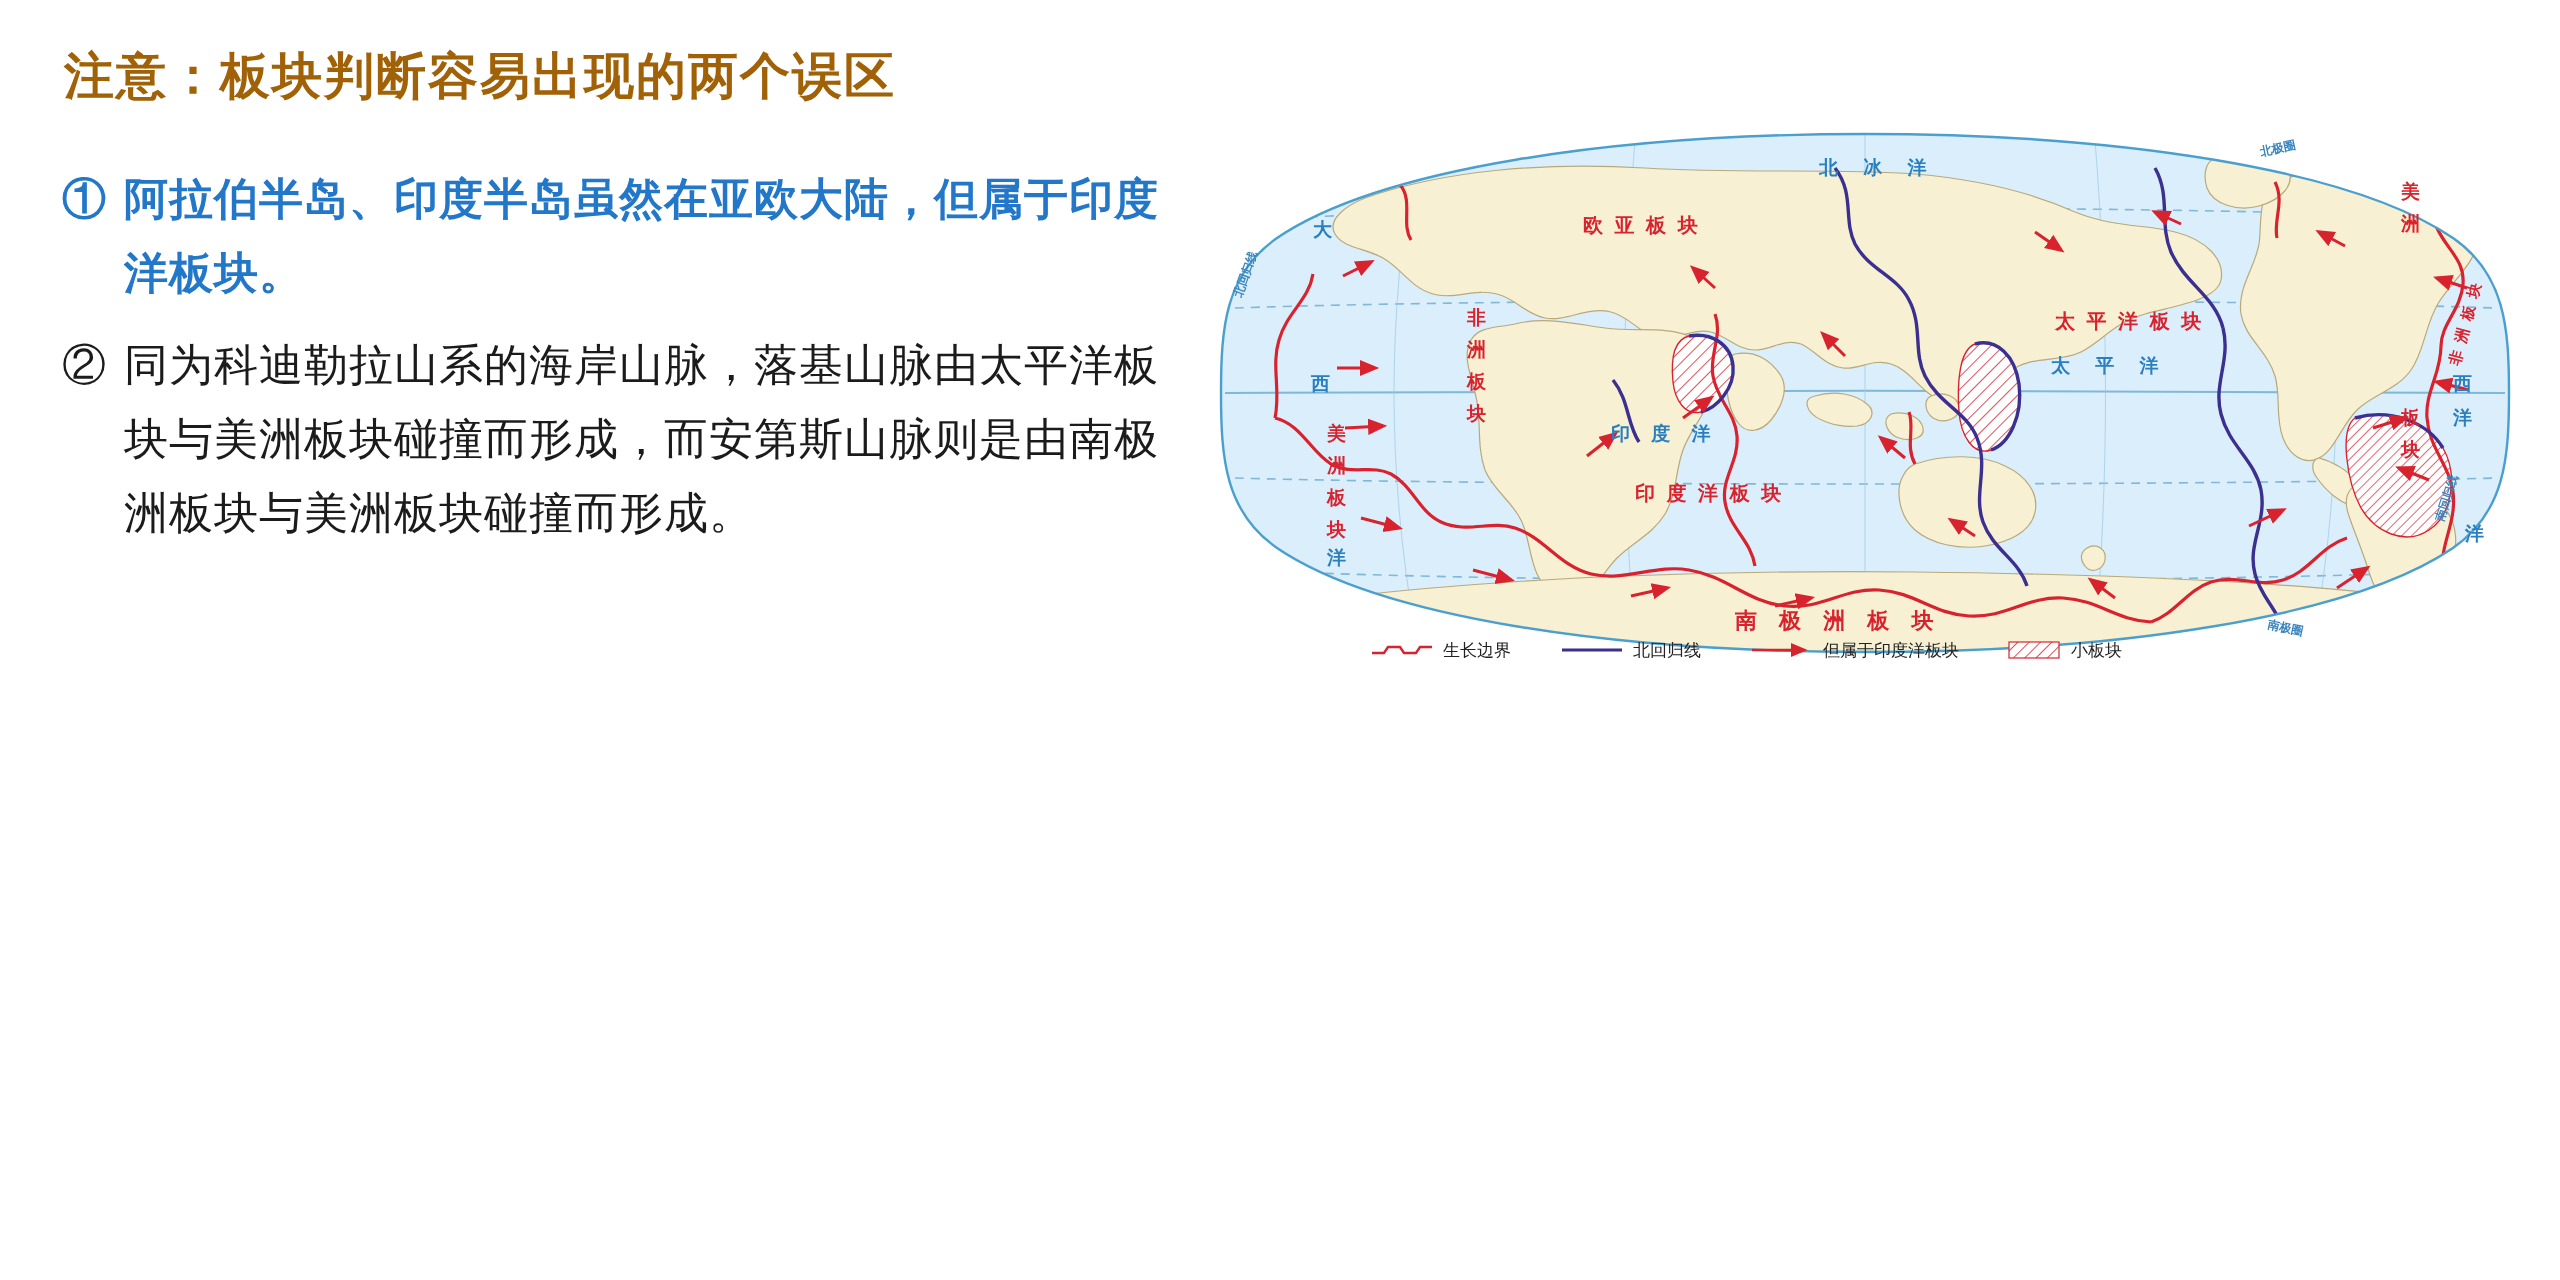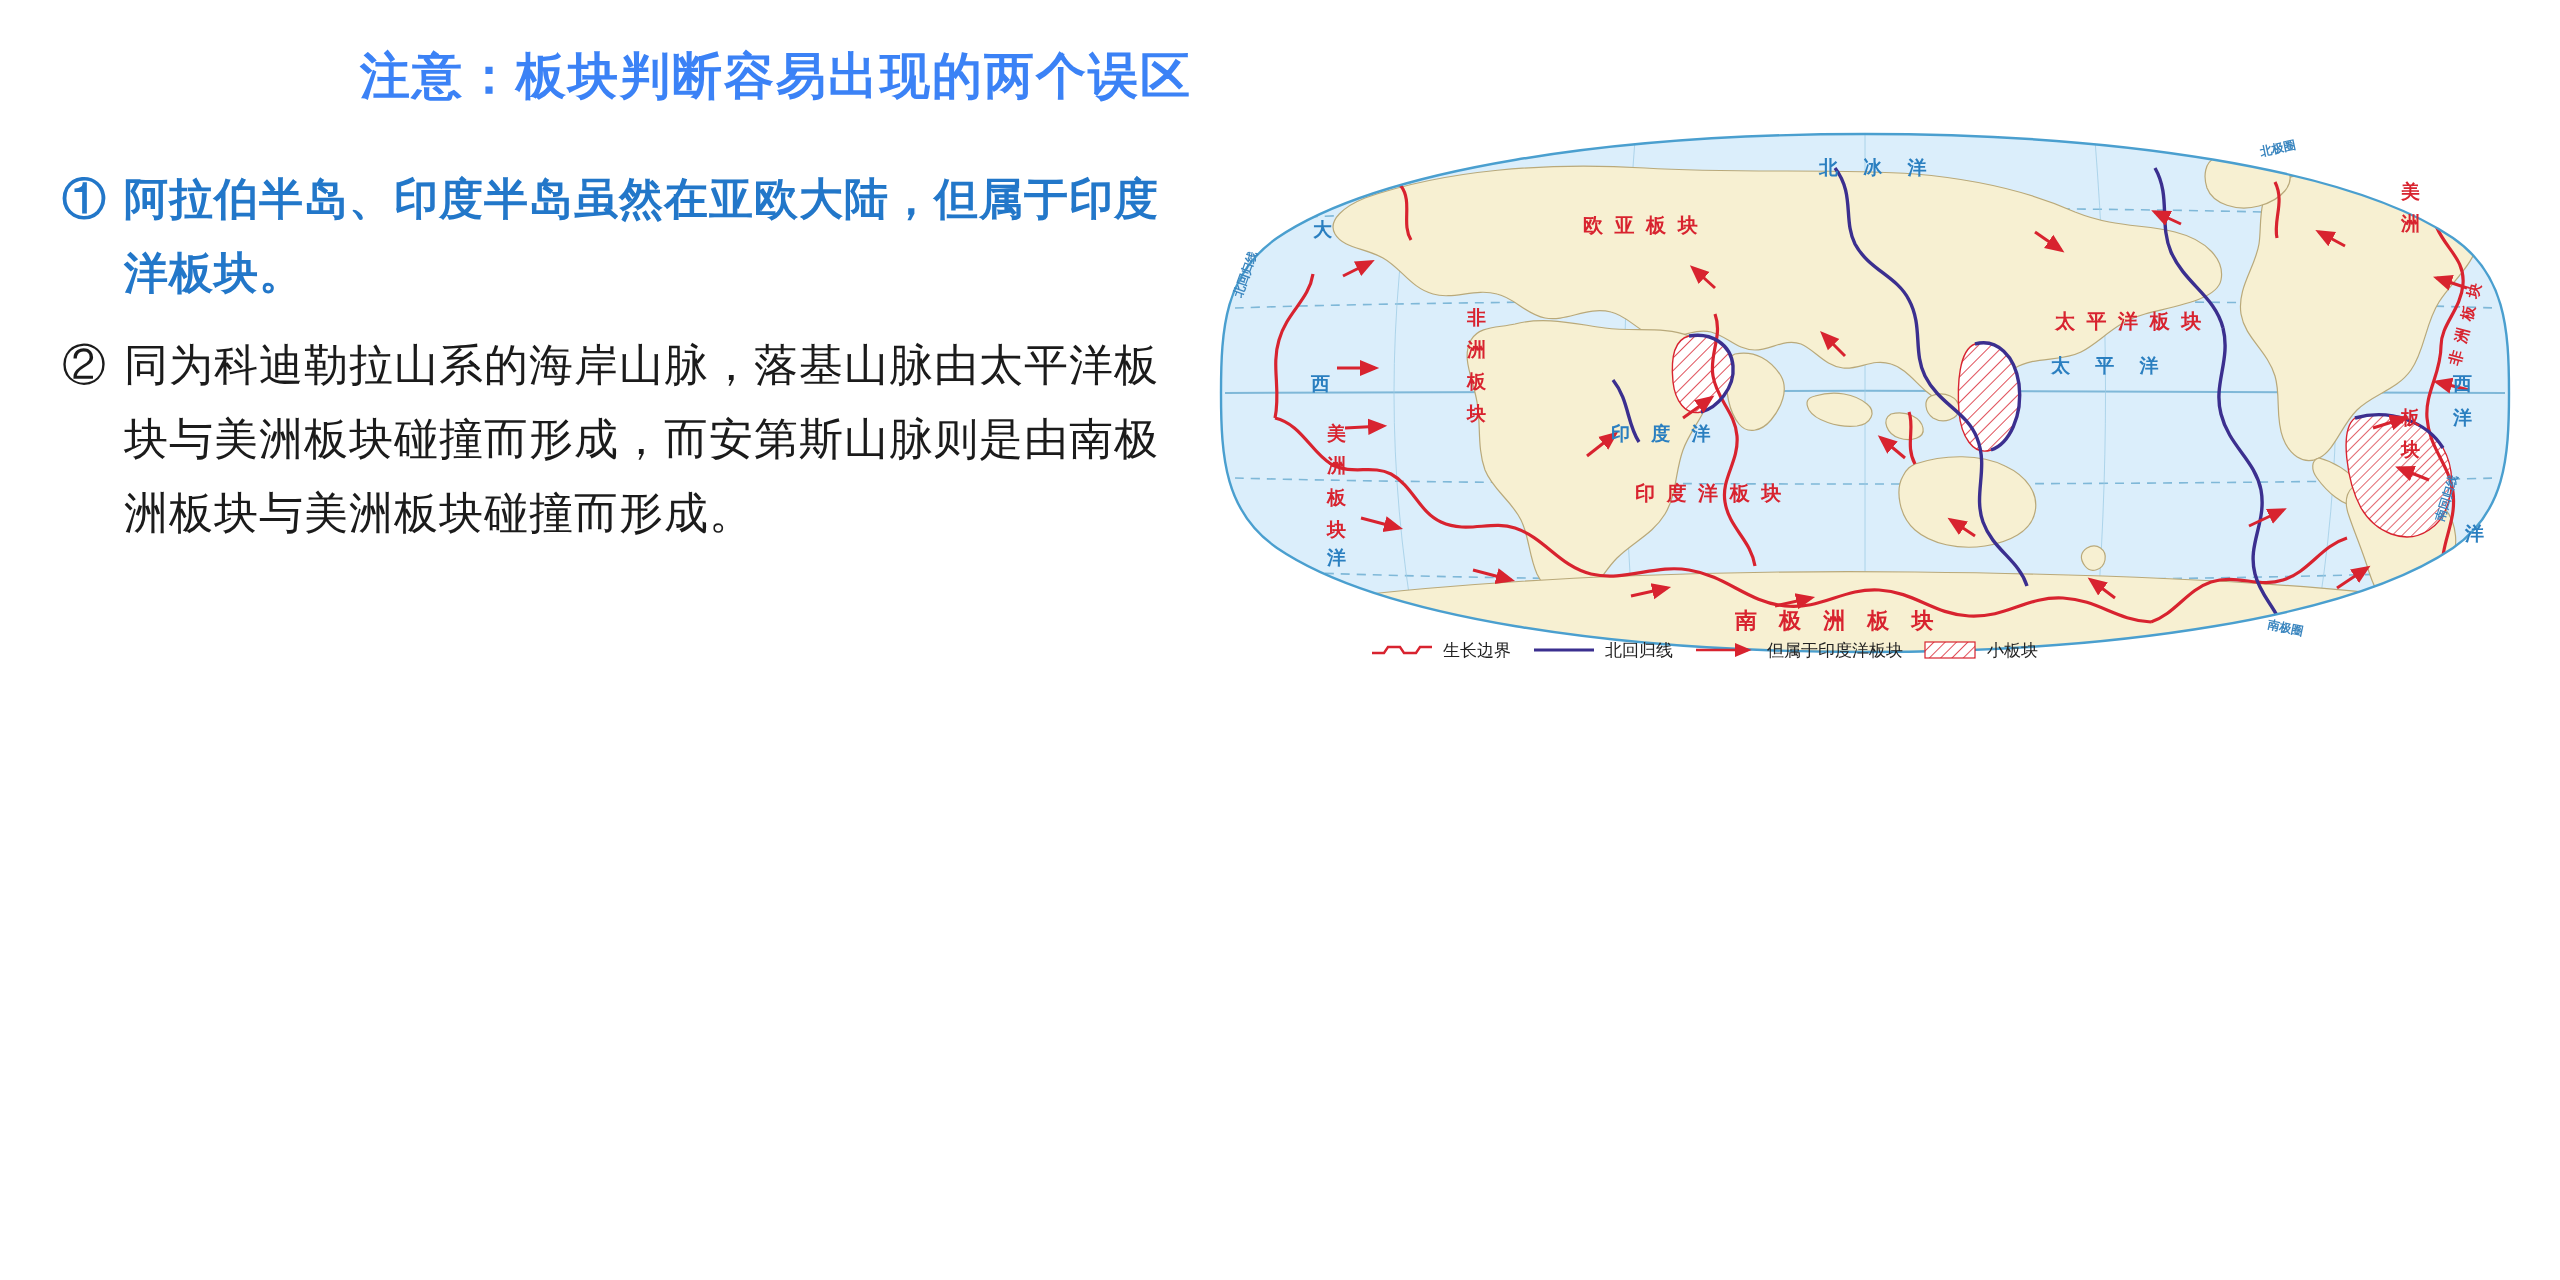--- a/index.html
+++ b/index.html
@@ -21,28 +21,27 @@
   }
 
   
   .text-col {
     position: absolute;
     left: 62px;
     top: 46px;
     width: 1130px;
   }
   .notice-title {
-    color: #3b82f6;
+    color: #a16207;
     font-size: 50px;
     font-weight: bold;
     letter-spacing: 2px;
     line-height: 1.2;
-    margin: 0 0 56px 16px;
+    margin: 0 0 56px 2px;
     white-space: nowrap;
-    text-align: right;
   }
   .point {
     display: flex;
     align-items: flex-start;
     margin-bottom: 18px;
   }
   .point-num {
     flex: 0 0 auto;
     font-size: 44px;
     line-height: 74px;
@@ -84,21 +83,21 @@
     height: 530px;
   }
 
   
   .legend {
     position: absolute;
     left: 155px;
     top: 512px;
     width: 1000px;
     display: flex;
-    gap: 21px;
+    gap: 49px;
     font-size: 17px;
     color: #222;
   }
   .legend-item {
     display: flex;
     align-items: center;
     gap: 9px;
     white-space: nowrap;
   }
   .legend-sym { display: block; }

